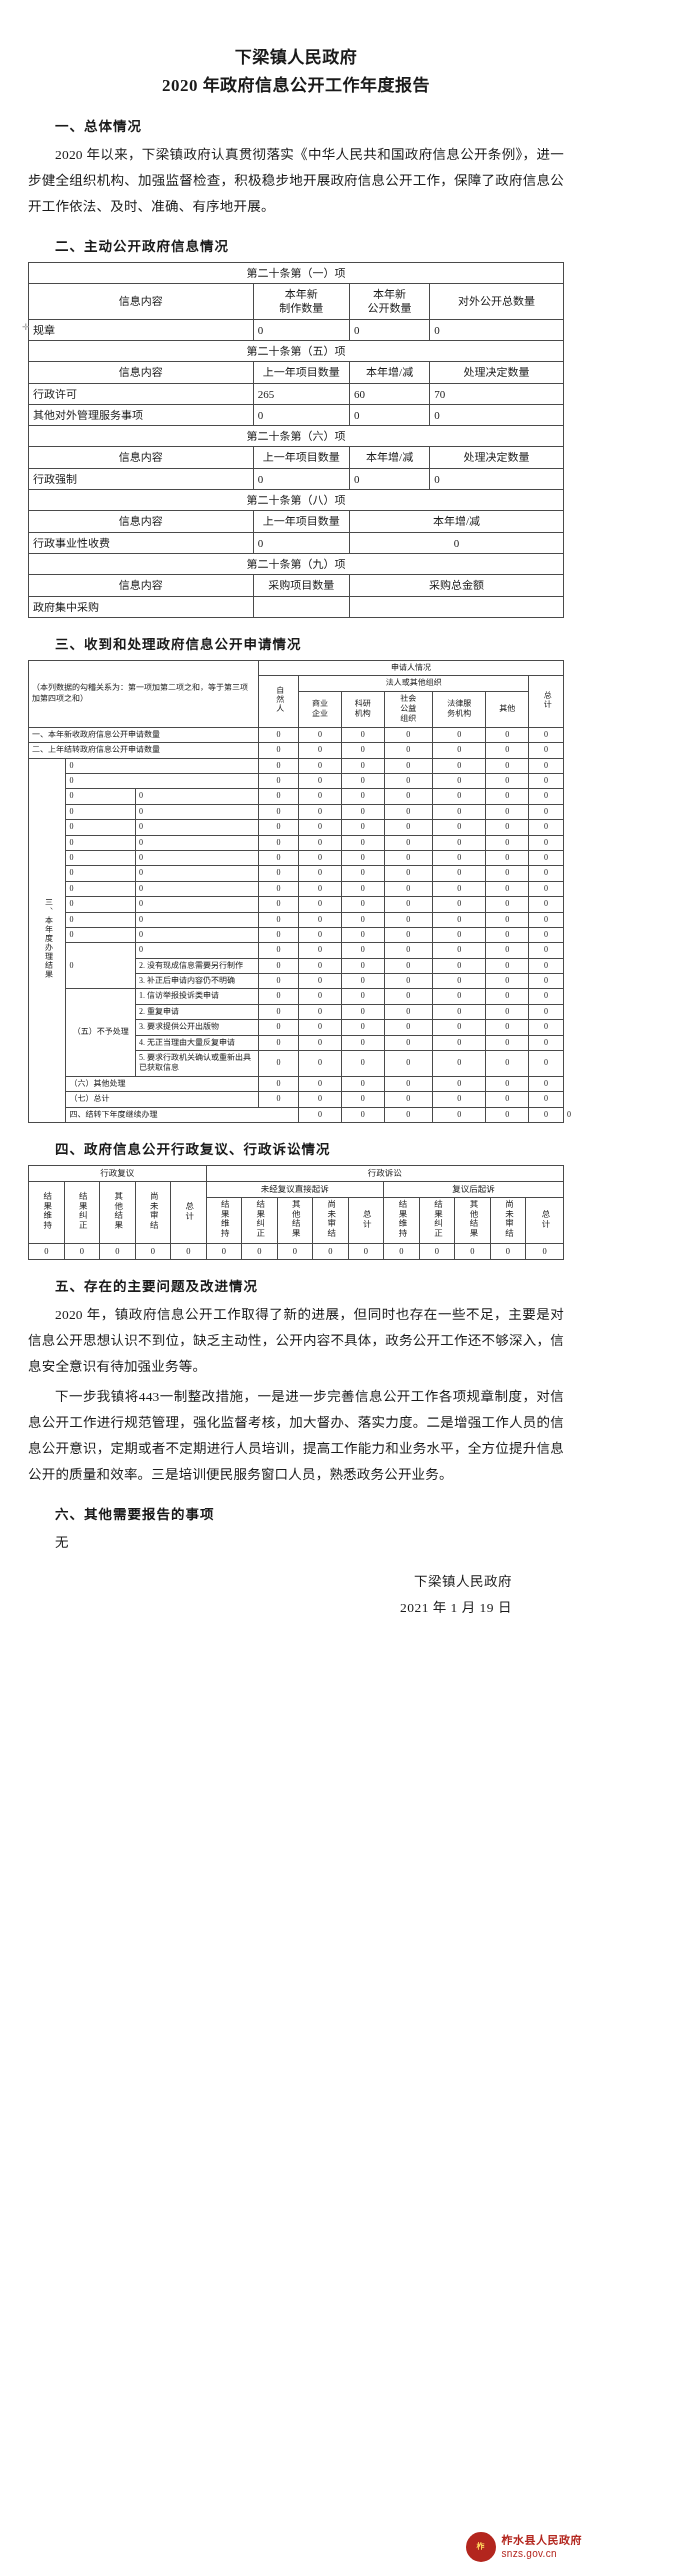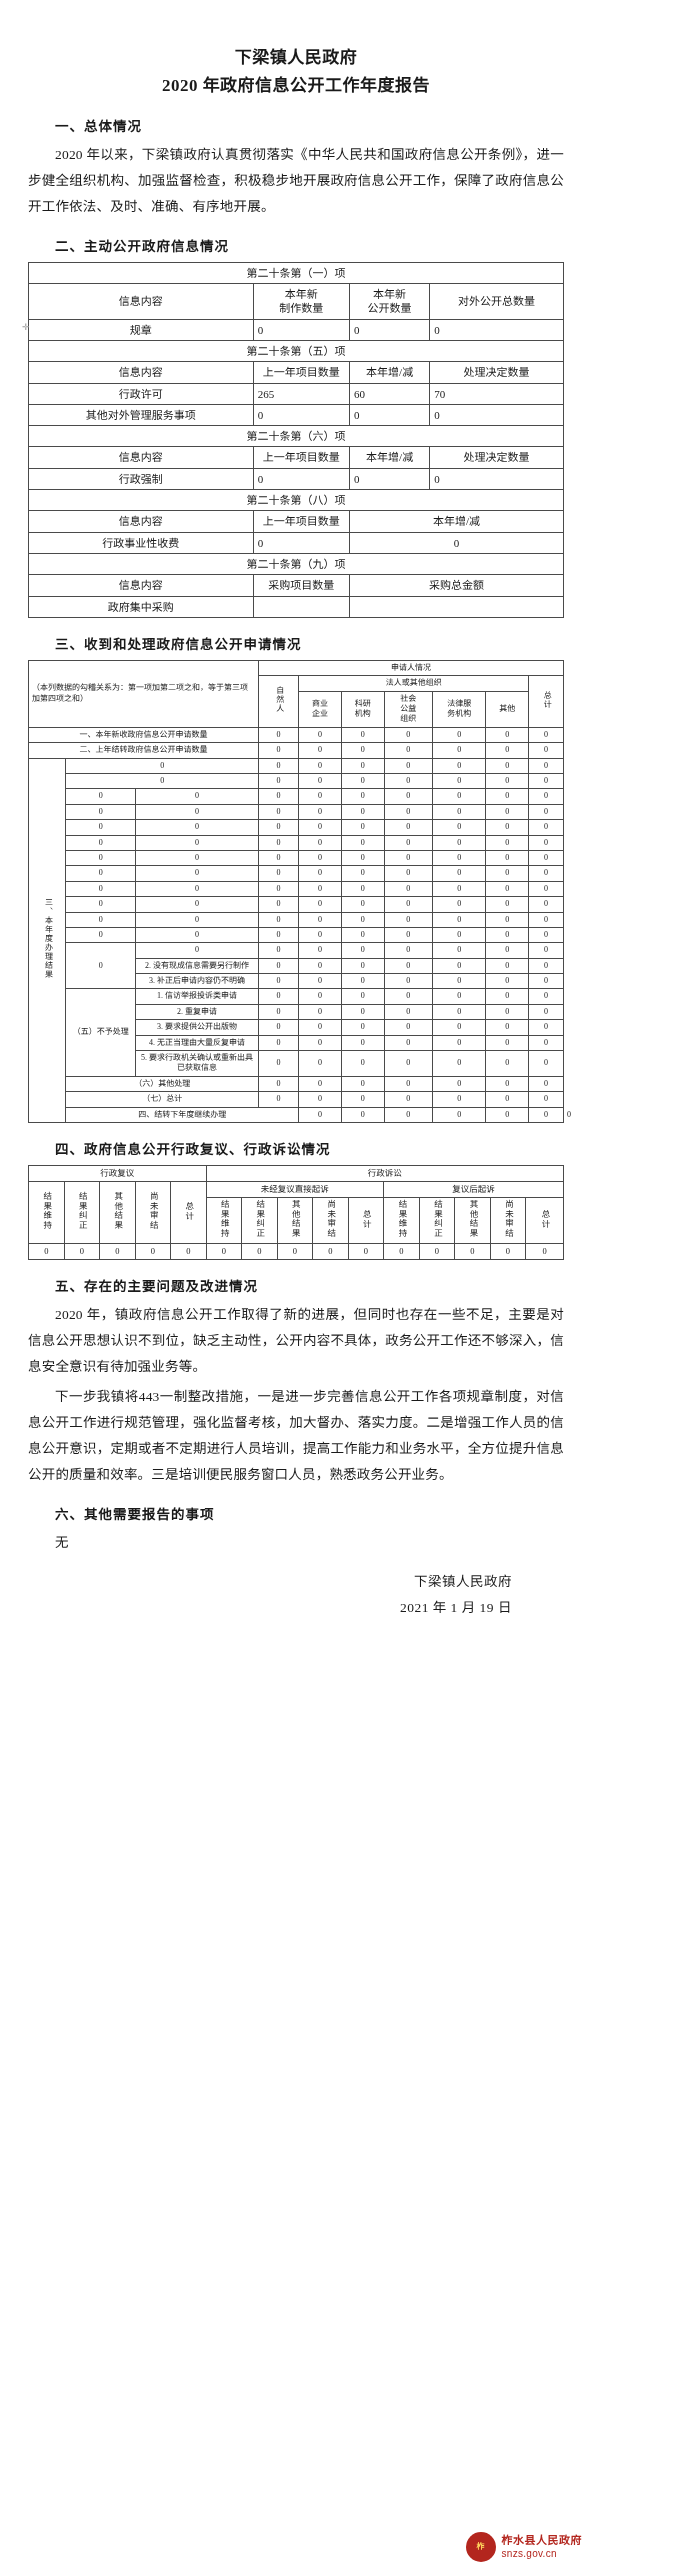--- a/index.html
+++ b/index.html
@@ -66,21 +66,21 @@
     background: #fff;
   }
   table.rep td, table.rep th {
     border: 1px solid #4a4a4a;
     padding: 3px 4px;
     font-weight: normal;
     line-height: 1.3;
     vertical-align: middle;
     word-break: break-all;
   }
-  .t-left   { text-align: center; }
+  .t-left   { text-align: left; }
   .sec-band { text-align: center; padding: 5px 4px; }
   .hdr { text-align: center; }
   .num { text-align: left; padding-left: 6px; }
   .numc { text-align: center; }
 
   table.rep.t1 td { height: 21px; }
   table.rep.t1 .hdr-tall { height: 34px; }
 
   
   .vert {

